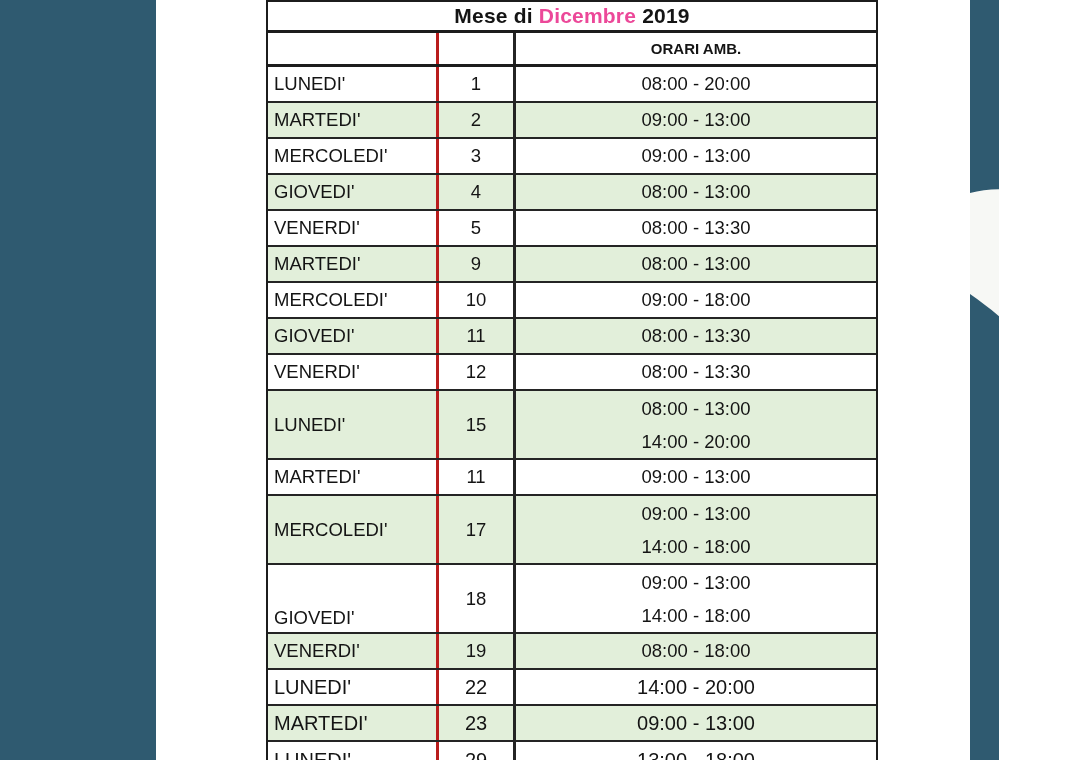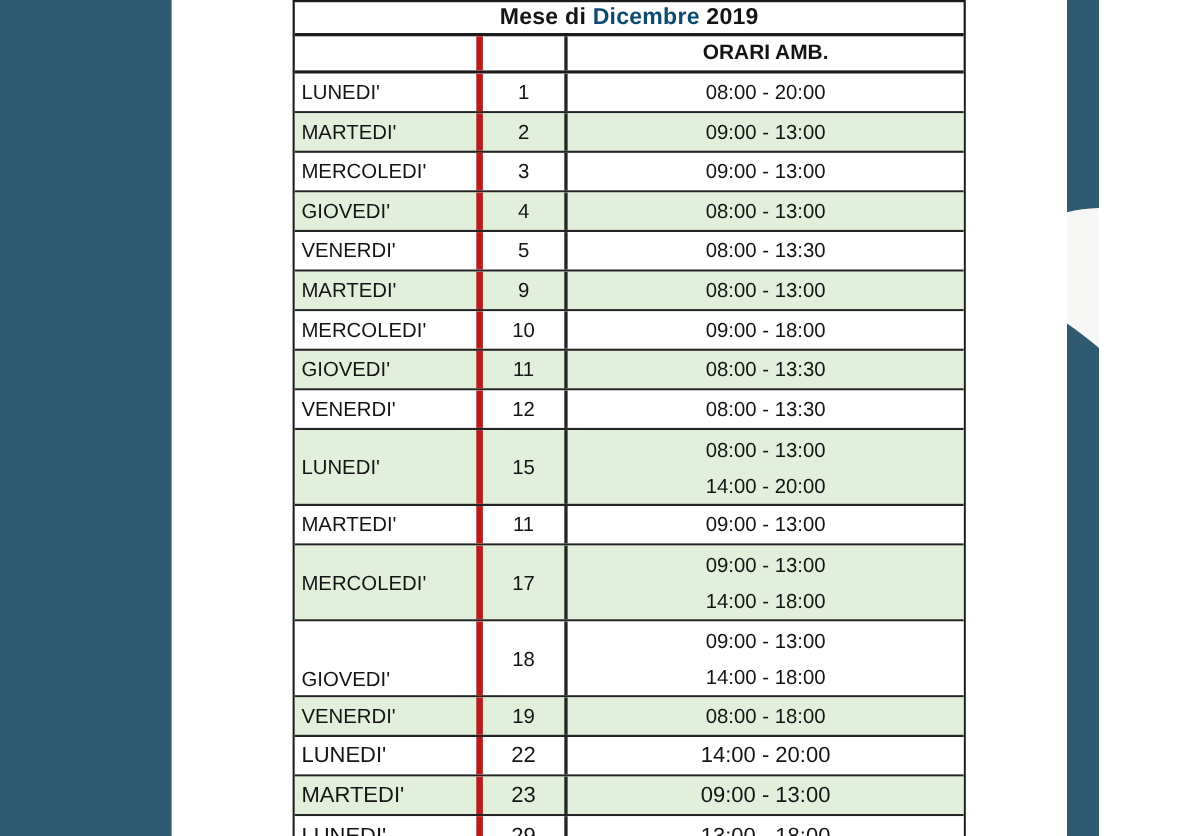--- a/index.html
+++ b/index.html
@@ -20,28 +20,28 @@
     border:2px solid #1c1c1c; border-top-width:2px;
     background:#ffffff; color:#141414;
     display:flex; flex-direction:column;
   }
   .t-title {
     height:31px; border-bottom:3px solid #1c1c1c;
     display:flex; align-items:center; justify-content:center;
     font-weight:bold; font-size:21px; letter-spacing:.2px;
   }
   .t-row { display:flex; flex-direction:row; align-items:stretch; }
-  .t-header { height:34px; border-bottom:3px solid #1c1c1c; font-weight:bold; font-size:19px; }
+  .t-header { height:34px; border-bottom:3px solid #1c1c1c; font-weight:bold; font-size:15px; }
   .d-row { height:36px; border-bottom:2px solid #242424; font-size:18.5px; }
   .d-row.tall { height:69px; }
   .d-row.large { font-size:20px; }
   .d-row:last-child { border-bottom:none; }
 
   .c-day {
-    width:171px; border-right:6px solid #b91c1c;
+    width:171px; border-right:3px solid #b91c1c;
     display:flex; align-items:center; padding-left:6px;
   }
   .c-day.bottom-align { align-items:flex-end; padding-bottom:3px; }
   .c-date {
     width:77px; border-right:3px solid #242424;
     display:flex; align-items:center; justify-content:center;
   }
   .c-times {
     flex:1; display:flex; flex-direction:column;
     align-items:center; justify-content:center;
@@ -58,21 +58,21 @@
 
   <div class="side-band right" style="background: rgb(47, 90, 112);">
     <svg class="swoosh-svg" viewBox="0 0 110 760">
       <path d="M 0,193 C 30,185 70,189 110,208 L 110,403 C 75,356 35,318 0,294 Z" fill="#f7f8f5"></path>
     </svg>
   </div>
 
   <div class="sched-table">
 
     <div class="t-title">
-      <span>Mese di </span>&nbsp;<span id="month-hl" style="color: #0c4a6e;">Dicembre</span>&nbsp;<span> 2019</span>
+      <span>Mese di </span>&nbsp;<span id="month-hl" style="color: #ec4899;">Dicembre</span>&nbsp;<span> 2019</span>
     </div>
 
     <div class="t-row t-header">
       <div class="c-day"></div>
       <div class="c-date"></div>
       <div class="c-times">ORARI AMB.</div>
     </div>
 
     <div id="rows-host">
         <div class="t-row d-row" style="background: rgb(255, 255, 255);">

